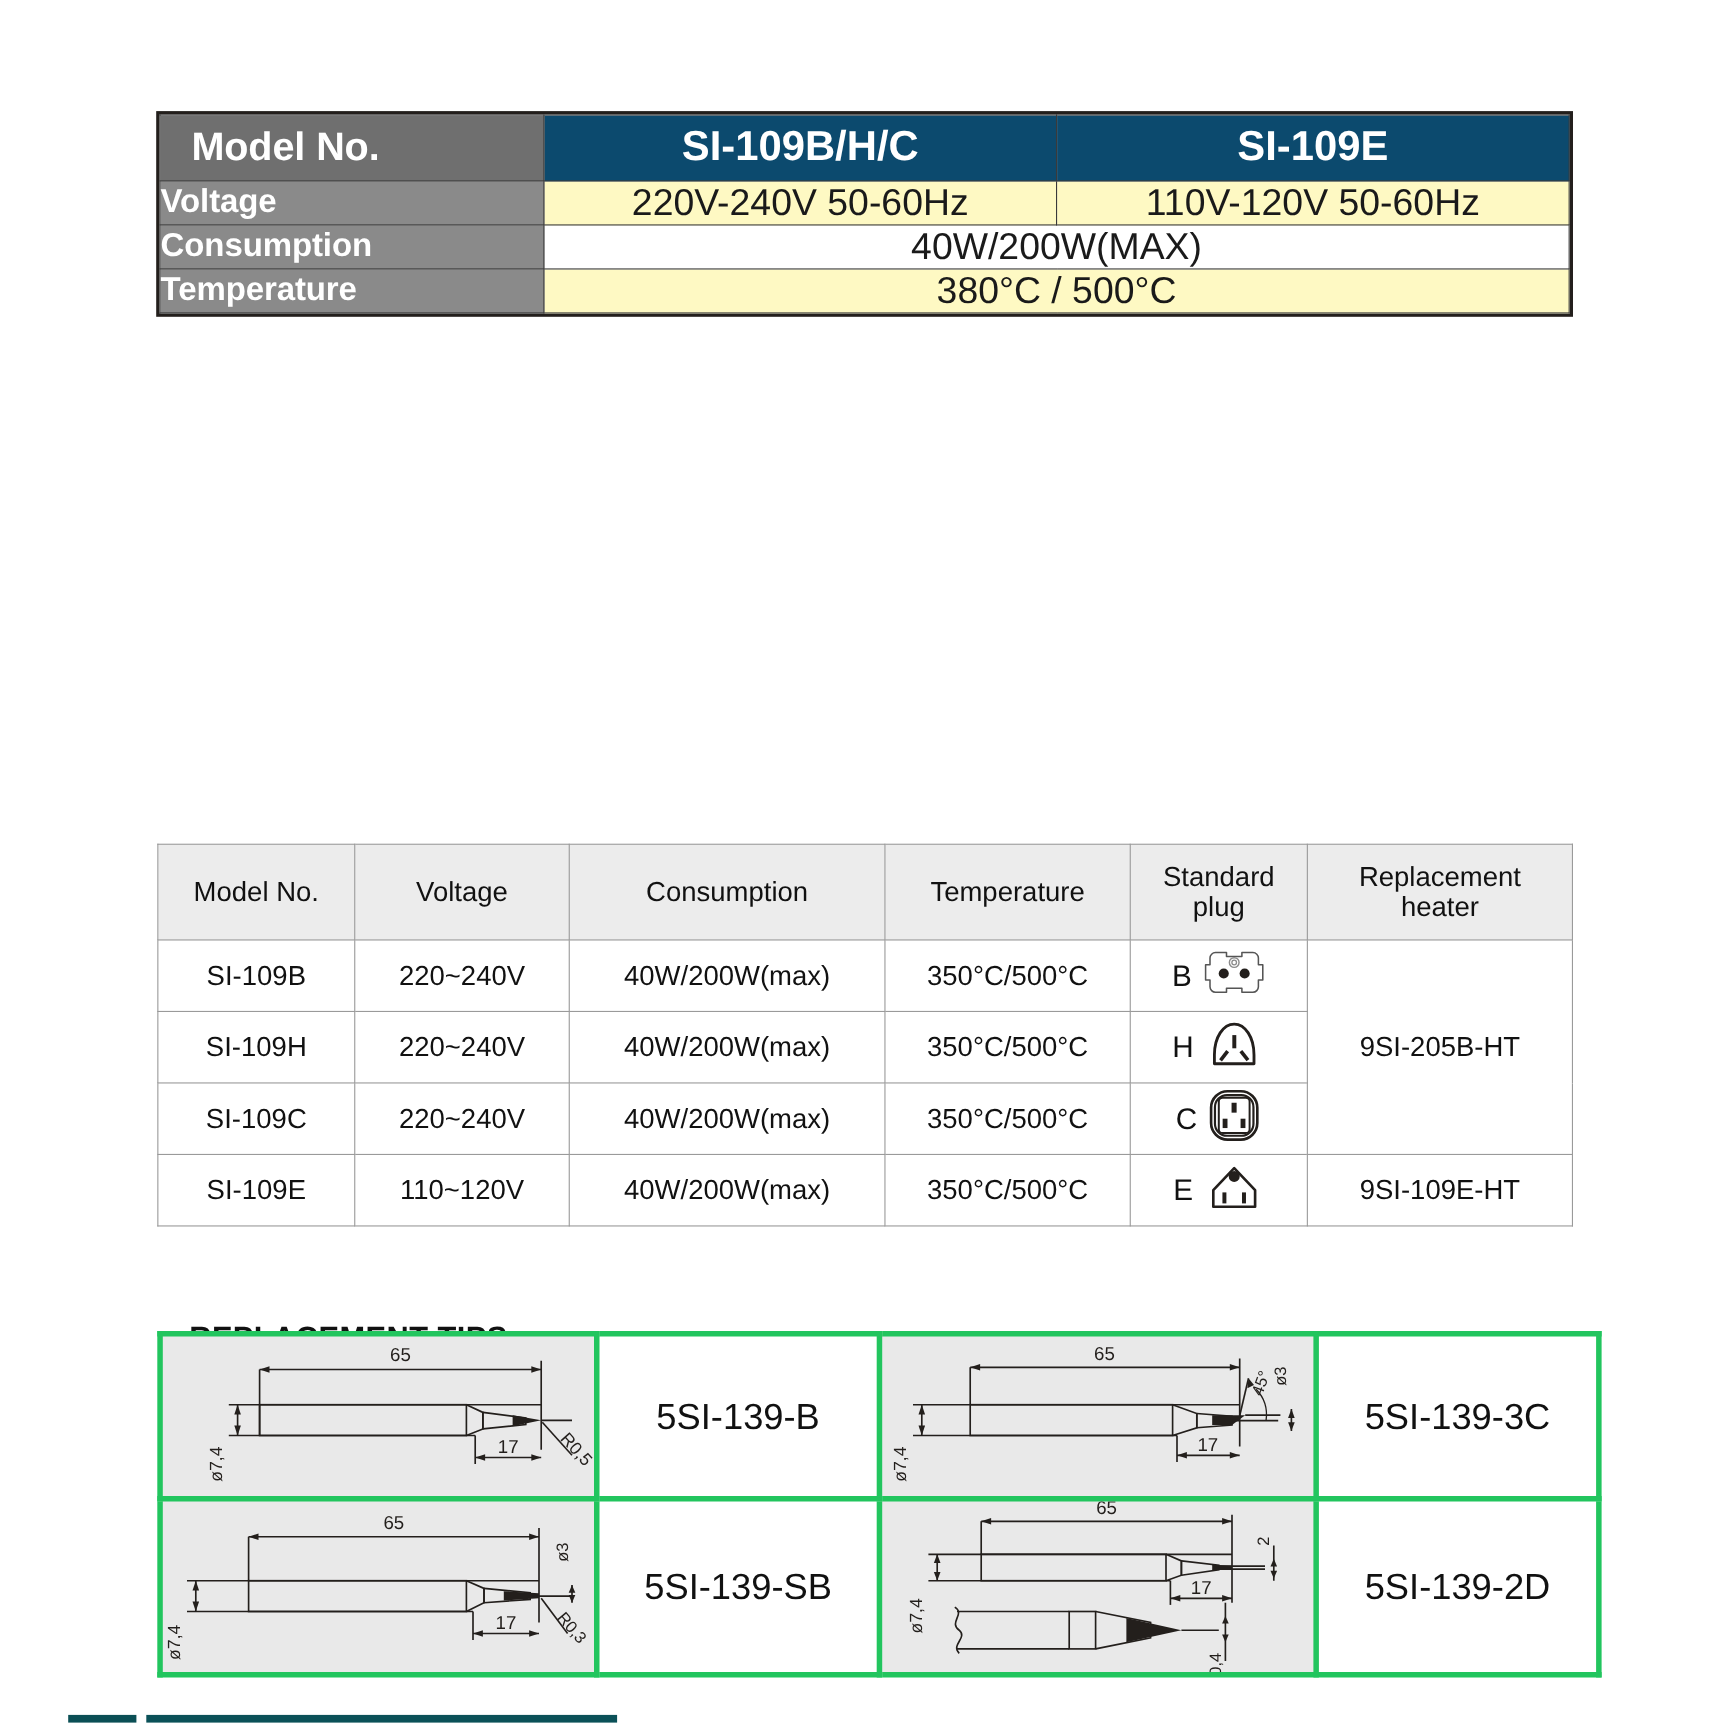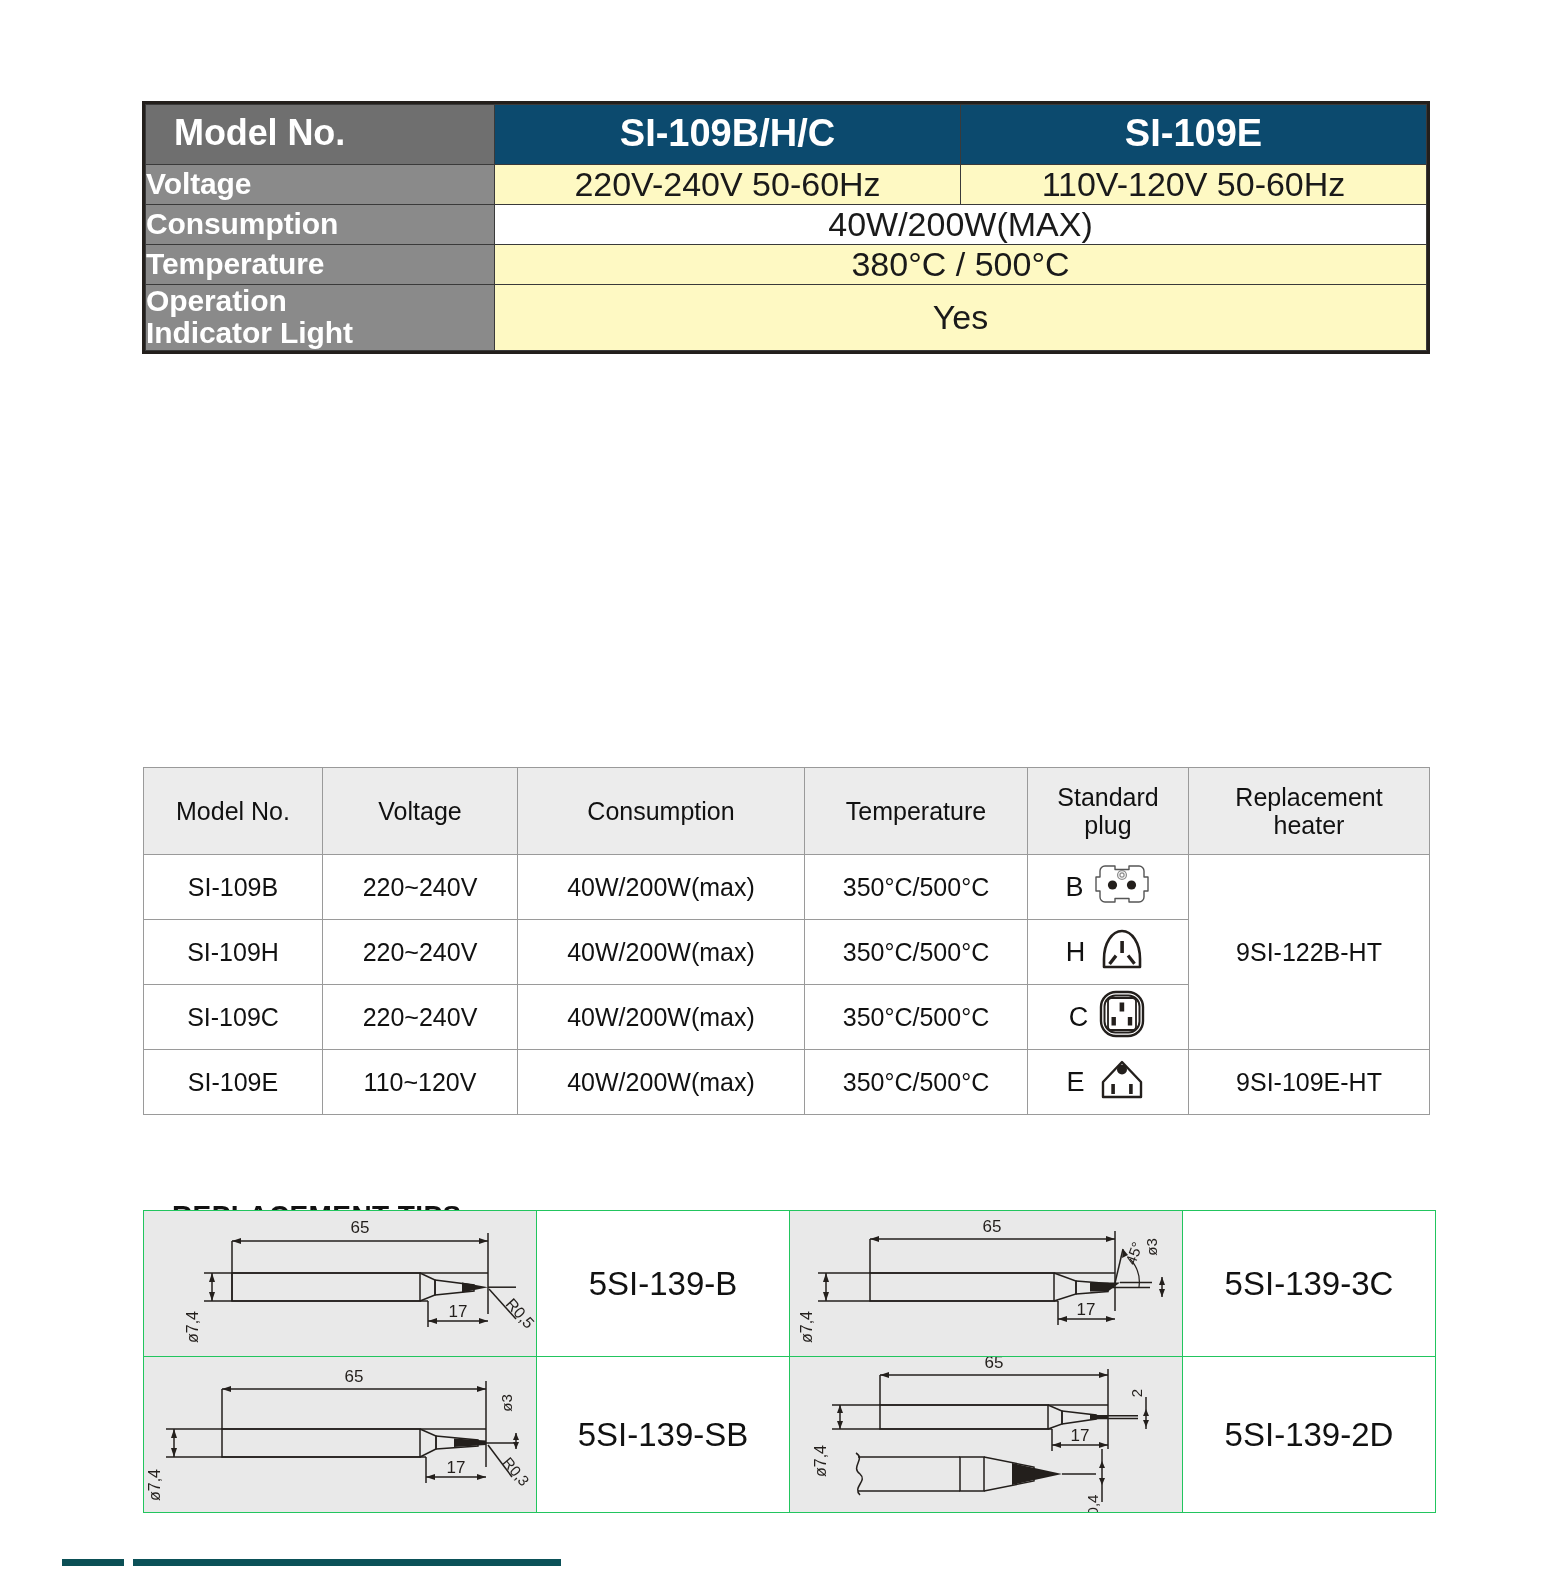--- a/index.html
+++ b/index.html
@@ -108,21 +108,21 @@
     width:9px;height:9px;border-radius:50%;background:#111;display:inline-block;
     margin-bottom:3px;
   }
   #tips-table-wrap{
     position:absolute;left:143px;top:1210px;width:1287px;
   }
   table.tips{
     border-collapse:collapse;width:100%;table-layout:fixed;
   }
   table.tips td{
-    border:1px solid #22c55e;
+    border:5px solid #22c55e;
     padding:0;vertical-align:middle;
   }
   td.diagram{
     background:#e9e9e9;
     height:145px;
     width:392px;
   }
   td.tipname{
     background:#ffffff;
     text-align:center;
@@ -162,25 +162,20 @@
         <td class="lbl">Consumption</td>
         <td class="val" colspan="2">40W/200W(MAX)</td>
       </tr>
 
       <tr>
         <td class="lbl">Temperature</td>
         <td class="val shade" colspan="2">380°C / 500°C</td>
       </tr>
 
 
-      <tr>
-        <td class="lbl twoline" style="white-space:pre-line;">Operation
-Indicator Light</td>
-        <td class="val shade" colspan="2">Yes</td>
-      </tr>
 
 
 
     </tbody>
   </table>
 </div>
 
 <div id="model-table-wrap">
   <table class="models">
     <thead>
@@ -209,21 +204,21 @@
               <svg width="58" height="48" viewBox="0 0 58 48">
                 <path d="M12 6 H22 V9.5 H36 V6 H46 A5 5 0 0 1 51 11 V17 H55 V31 H51 V37 A5 5 0 0 1 46 42 H36 V38.5 H22 V42 H12 A5 5 0 0 1 7 37 V31 H3 V17 H7 V11 A5 5 0 0 1 12 6 Z" fill="#ffffff" stroke="#555" stroke-width="1.4" stroke-linejoin="round"></path>
                 <circle cx="29" cy="15" r="4.4" fill="none" stroke="#8c8c8c" stroke-width="1.3"></circle>
                 <circle cx="29" cy="15" r="2.1" fill="none" stroke="#8c8c8c" stroke-width="1.2"></circle>
                 <circle cx="19.5" cy="25" r="4.6" fill="#231f1c"></circle>
                 <circle cx="38.5" cy="25" r="4.6" fill="#231f1c"></circle>
               </svg>
             </span>
           </div>
         </td>
-        <td class="heatcell" rowspan="3">9SI-122B-HT</td>
+        <td class="heatcell" rowspan="3">9SI-205B-HT</td>
       </tr>
 
       <tr>
         <td>SI-109H</td>
         <td>220~240V</td>
         <td>40W/200W(max)</td>
         <td>350°C/500°C</td>
         <td class="plugcell">
           <div class="plugwrap">
             <span class="plugletter">H</span>

